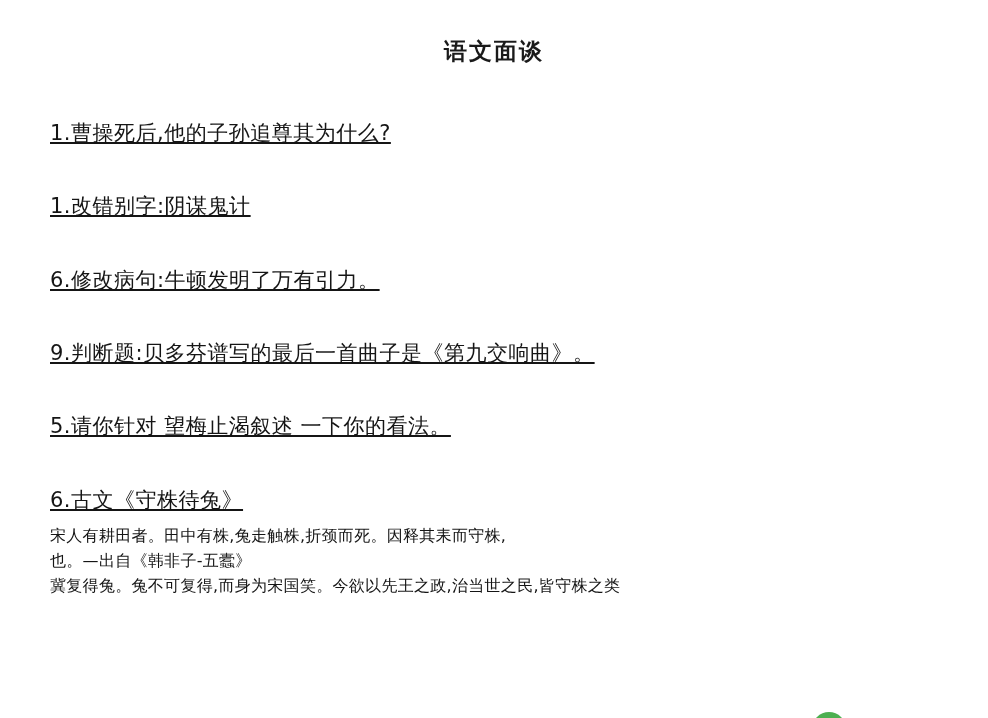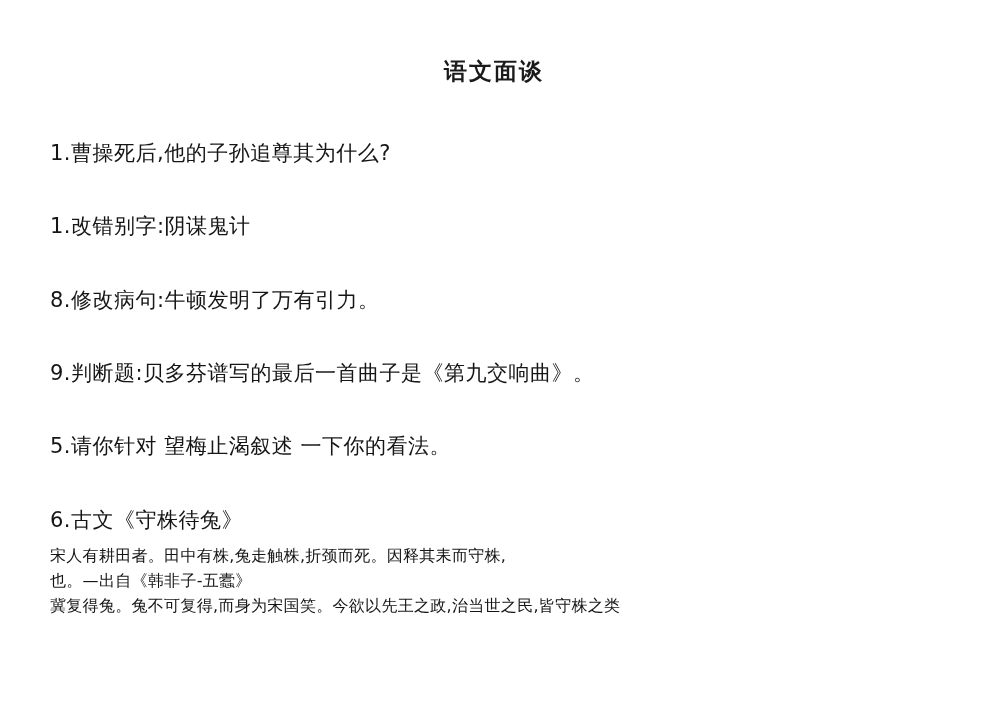--- a/index.html
+++ b/index.html
@@ -20,21 +20,21 @@
     width: 988px;
     height: 718px;
     box-sizing: border-box;
   }
   .doc-title {
     text-align: center;
     font-size: 23px;
     font-weight: 700;
     letter-spacing: 2px;
     color: #1a1a1a;
-    margin-top: 56px;
+    margin-top: 36px;
     margin-bottom: 0;
   }
   .questions {
     margin-top: 52px;
     padding-left: 50px;
     padding-right: 40px;
   }
   .q-item {
     font-size: 21px;
     line-height: 1.35;
@@ -42,20 +42,21 @@
     margin-bottom: 45px;
     letter-spacing: 0.5px;
   }
   .q-item:last-child {
     margin-bottom: 4px;
   }
   .q-head {
     font-size: 21px;
     letter-spacing: 0.5px;
     margin-bottom: 10px;
+    text-decoration: underline;
   }
   .q-body {
     font-size: 16px;
     line-height: 1.55;
     letter-spacing: 0.3px;
     color: #151515;
   }
   .q-body-line {
     display: block;
     white-space: pre-wrap;
@@ -98,21 +99,21 @@
 
     <div class="q-item">
       <div class="q-head">1.曹操死后,他的子孙追尊其为什么?</div>
     </div>
 
     <div class="q-item">
       <div class="q-head">1.改错别字:阴谋鬼计</div>
     </div>
 
     <div class="q-item">
-      <div class="q-head">8.修改病句:牛顿发明了万有引力。</div>
+      <div class="q-head">6.修改病句:牛顿发明了万有引力。</div>
     </div>
 
     <div class="q-item">
       <div class="q-head">9.判断题:贝多芬谱写的最后一首曲子是《第九交响曲》。</div>
     </div>
 
     <div class="q-item">
       <div class="q-head">5.请你针对  望梅止渴叙述 一下你的看法。</div>
     </div>
 

